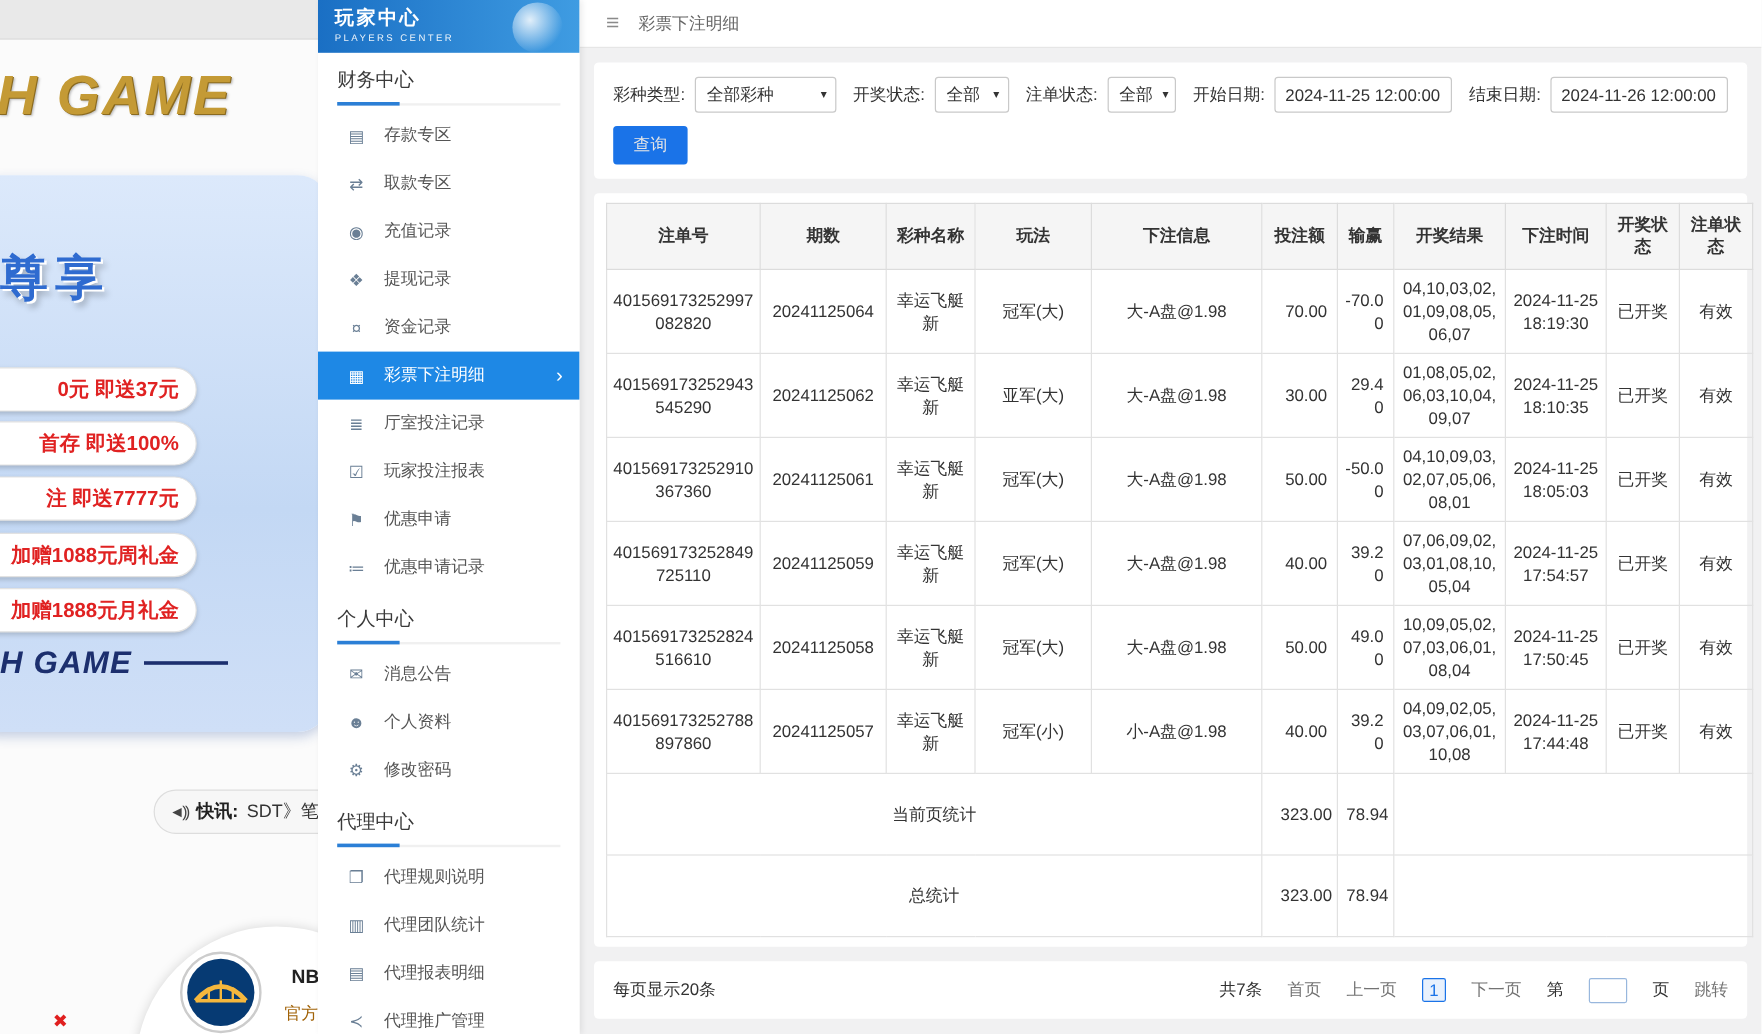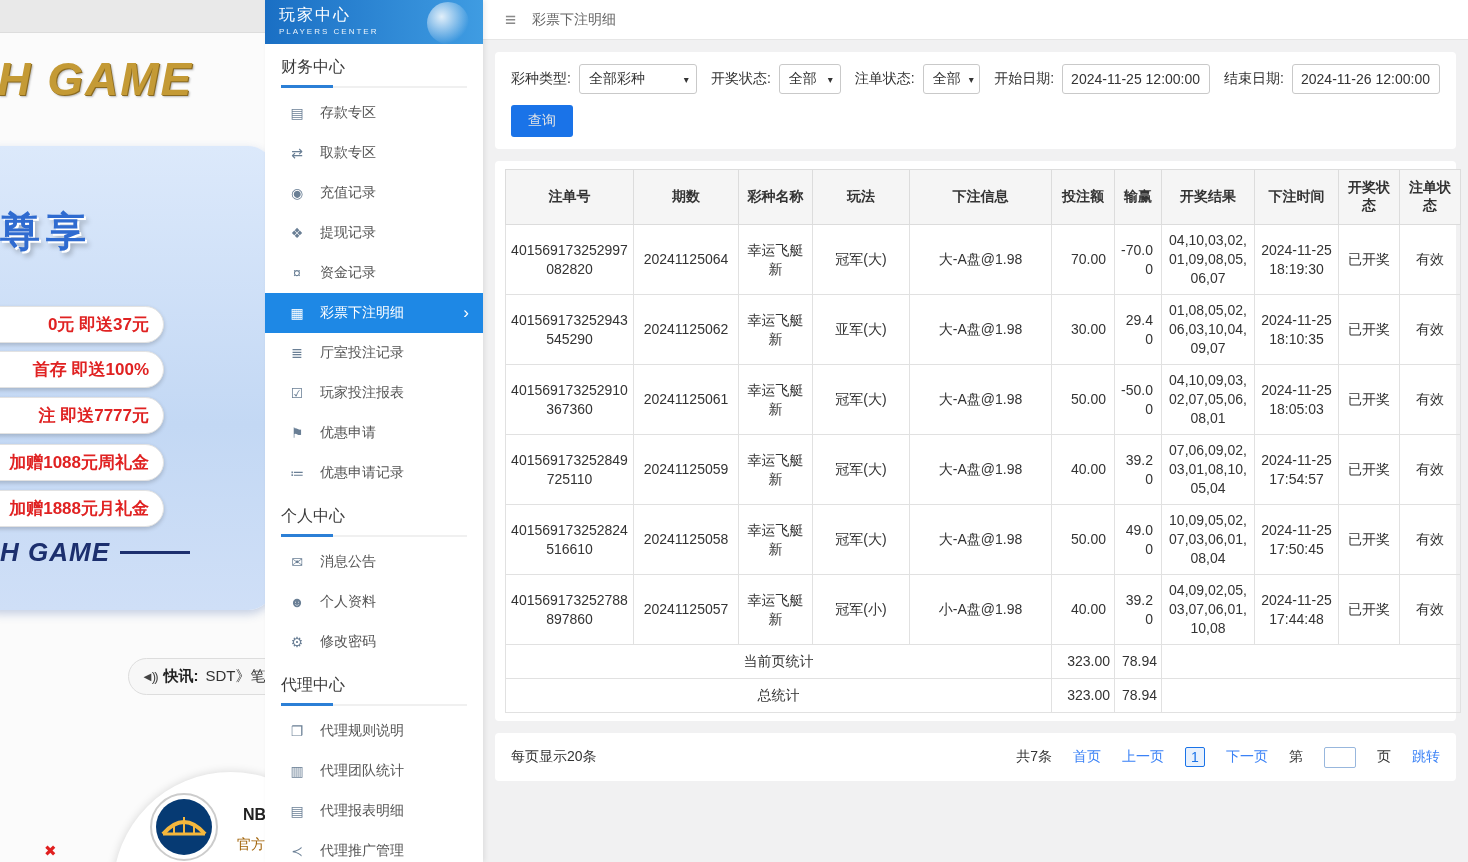--- a/index.html
+++ b/index.html
@@ -31,21 +31,21 @@
   .team-name { position:absolute; left:130px; top:34px; font-size:16px; font-weight:bold; color:#222; }
   .team-sub  { position:absolute; left:124px; top:64px; font-size:14px; color:#a16207; }
   .close-badge { position:absolute; left:44px; top:842px; color:#e01f1f; font-size:15px; font-weight:bold; cursor:pointer; }
 
   
   .sidebar { position:absolute; left:265px; top:0; width:218px; height:862px; background:#fff; z-index:3;
              box-shadow:2px 0 5px rgba(0,0,0,.08); overflow:hidden; }
   .sb-header { height:44px; background:linear-gradient(90deg,#1a6fc4,#3f9ce2); color:#fff; padding:5px 0 0 14px; position:relative; overflow:hidden; }
   .sb-header::after { content:''; position:absolute; right:14px; top:2px; width:42px; height:42px; border-radius:50%;
                       background:radial-gradient(circle at 35% 35%, rgba(255,255,255,.85), rgba(255,255,255,.2) 55%, transparent 72%); }
-  .sb-title { font-size:16px; font-weight:normal; letter-spacing:2px; }
+  .sb-title { font-size:16px; font-weight:bold; letter-spacing:2px; }
   .sb-sub { font-size:8px; letter-spacing:2px; opacity:.9; margin-top:1px; }
   .sb-section-title { margin:13px 16px 5px; font-size:16px; color:#3a3a3a; padding-bottom:8px; border-bottom:2px solid #f0f0f0; position:relative; }
   .sb-section-title::after { content:''; position:absolute; left:0; bottom:-2px; width:52px; height:3px; background:#2b7fd6; }
   .sb-item { height:40px; display:flex; align-items:center; padding-left:24px; gap:15px; font-size:14px; color:#555; cursor:pointer; }
   .sb-item .icon { width:16px; text-align:center; color:#6a7f95; font-size:14px; }
   .sb-item.active { background:#1e88e5; color:#fff; }
   .sb-item.active .icon { color:#fff; }
   .sb-item .chev { margin-left:auto; margin-right:14px; font-size:17px; }
 
   
@@ -63,26 +63,26 @@
   .sel-arrow { font-size:10px; color:#333; }
   .text-input { height:30px; width:148px; border:1px solid #c9c9c9; border-radius:3px; padding:0 8px; font-size:14px; color:#333;
                 font-family:"Liberation Sans","DejaVu Sans",sans-serif; background:#fff; }
   .btn-primary { margin-top:11px; background:#1a73e8; color:#e5e5e5; border:none; border-radius:3px; font-size:14px; padding:7px 17px; cursor:pointer; }
 
   .table-card { margin-top:12px; background:#fff; border-radius:4px; padding:8px 10px; }
   table { width:100%; table-layout:fixed; border-collapse:collapse; font-size:14px; color:#333; }
   th { background:#f5f5f5; font-weight:bold; padding:9px 3px; border:1px solid #dcdcdc; text-align:center; overflow:hidden; }
   td { border:1px solid #e1e1e1; padding:6px 4px; text-align:center; vertical-align:middle; word-break:break-all; line-height:19px; }
   td.num { text-align:right; padding-right:8px; }
-  tr.summary td { padding:7px 4px; }
+  tr.summary td { padding:24px 4px; }
 
   .pager-card { margin-top:12px; background:#fff; border-radius:4px; height:48px; display:flex; align-items:center;
                 justify-content:space-between; padding:0 16px; font-size:14px; color:#333; }
   .pager-right { display:flex; align-items:center; gap:21px; }
-  .plink { color:#3b82f6; cursor:pointer; }
+  .plink { color:#737373; cursor:pointer; }
   .pcur { min-width:20px; height:20px; padding:0 5px; border:1px solid #1a73e8; background:#e8f1fd; color:#1a73e8;
           display:flex; align-items:center; justify-content:center; border-radius:2px; cursor:pointer; }
   .pinput { width:32px; height:21px; border:1px solid #98b7dd; border-radius:2px; }
 </style>
 </head>
 <body>
 
 <div class="left-page">
   <div class="lp-topbar"></div>
   <div class="lp-logo">HH GAME</div>

